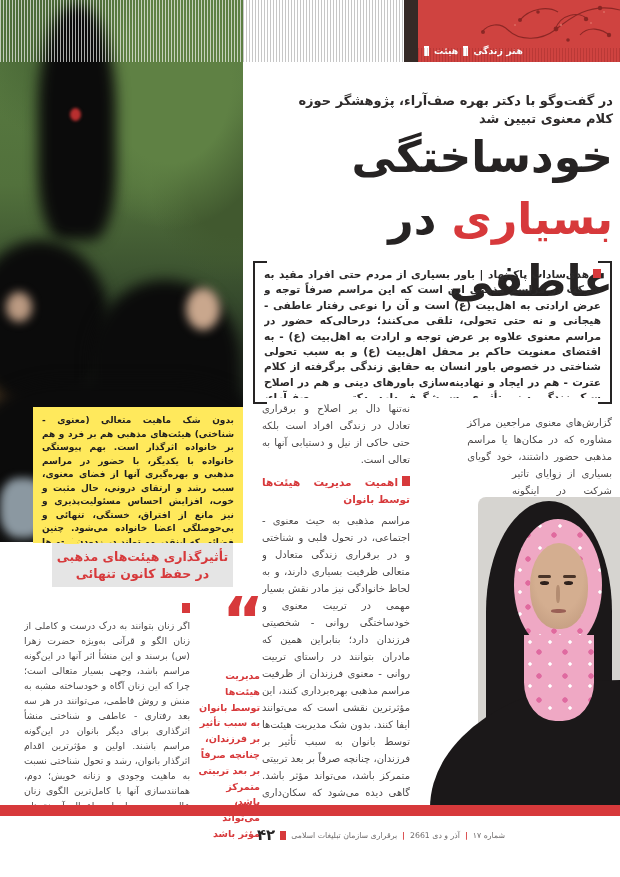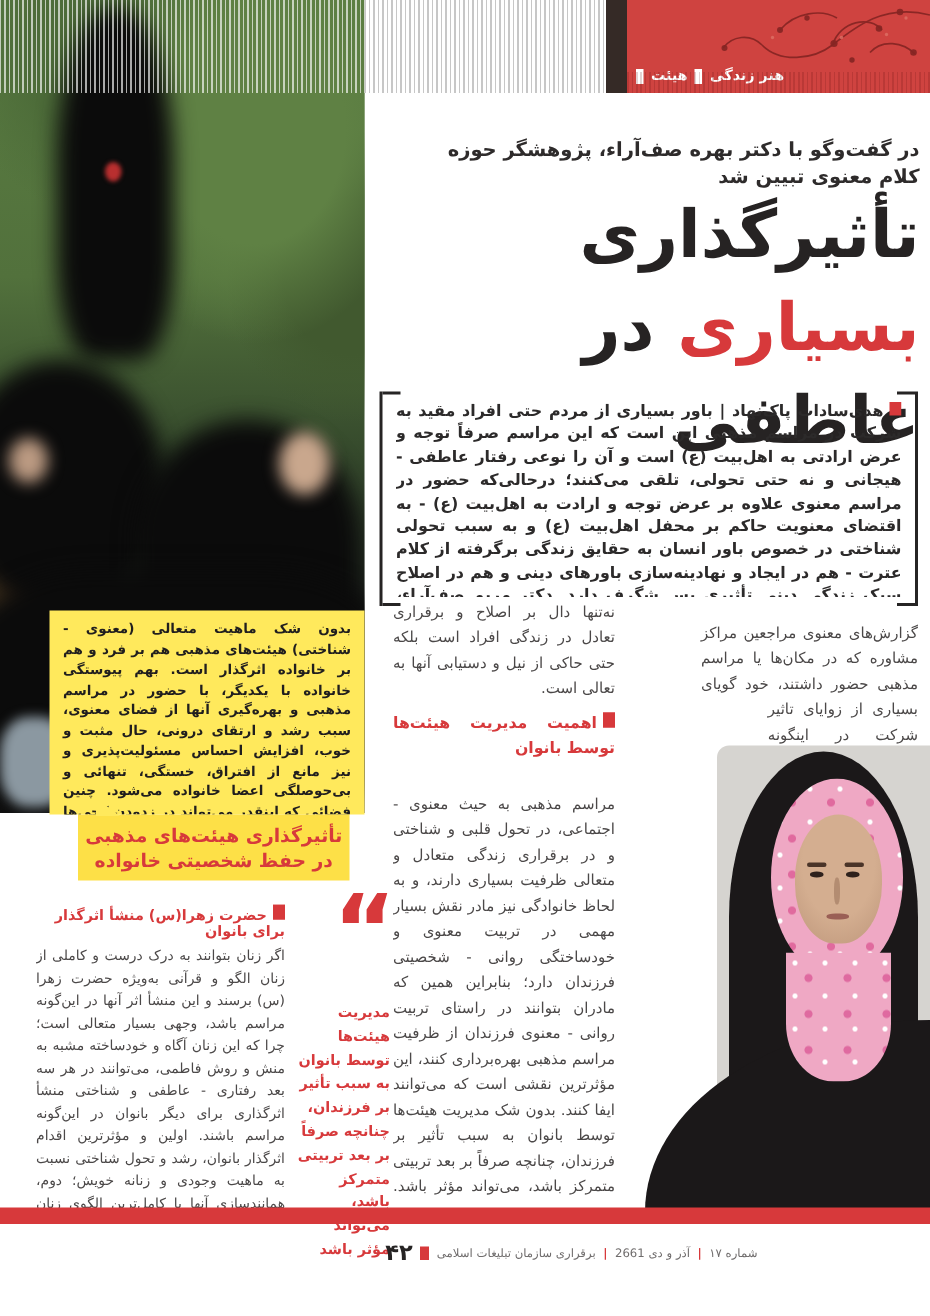--- a/index.html
+++ b/index.html
@@ -60,28 +60,28 @@
   .bracket::before,.bracket::after{content:"";position:absolute;width:12px;height:2px;background:#262424;}
   .bracket::before{top:0}.bracket::after{bottom:0}
   .rsq{display:inline-block;width:8px;height:9px;background:#d7393b;margin-left:4px;}
 
   
   .bodytext{font-size:10px;line-height:17px;text-align:justify;color:#4b4848;}
   .col1{left:412px;top:414px;width:200px;height:250px;overflow:hidden;}
   .head-cut{float:left;width:135px;height:160px;margin-top:100px;
     shape-outside:polygon(0 0,41% 0,41% 23%,74% 23%,74% 46%,100% 46%,100% 100%,0 100%);}
   .col2{left:262px;top:400px;width:148px;height:398px;overflow:hidden;}
-  .subhead{color:#d7393b;font-weight:bold;font-size:10.5px;margin:6px 0 20px;}
+  .subhead{color:#d7393b;font-weight:bold;font-size:10.5px;margin:6px 0 4px;}
   .subhead .rsq{width:6px;height:8px;margin-left:4px;border:1px solid #d7393b;background:#d7393b;}
 
   
   .yellow-box{left:33px;top:407px;width:210px;height:136px;background:#ffe95c;
     padding:7px 9px;box-sizing:border-box;font-size:9px;line-height:13.5px;
     font-weight:bold;text-align:justify;color:#201e1e;overflow:hidden;}
-  .bubble{left:52px;top:543px;width:181px;height:44px;background:#fde047;
+  .bubble{left:52px;top:543px;width:181px;height:44px;background:#e5e5e5;
     display:flex;flex-direction:column;justify-content:center;text-align:center;
     color:#d7393b;font-weight:bold;font-size:12.5px;line-height:17px;}
   .bubble::before{content:"";position:absolute;top:-11px;left:12px;width:0;height:0;
     border-bottom:12px solid #ffe95c;border-right:16px solid transparent;}
 
   
   .left-col{left:24px;top:603px;width:166px;height:208px;overflow:hidden;}
   .left-col .subhead{font-size:9.6px;margin:0 0 3px;}
   .left-col .bodytext{font-size:9.3px;line-height:15px;}
 
@@ -176,21 +176,21 @@
       <span class="wsq"></span>
       <span>هنر زندگی</span>
     </div>
   </div>
 
   <div class="abs kicker">
     <div>در گفت‌وگو با دکتر بهره صف‌آراء، پژوهشگر حوزه</div>
     <div>کلام معنوی تبیین شد</div>
   </div>
   <div class="abs title">
-    <div>تأثیرگذاری</div>
+    <div>خودساختگی</div>
     <div><span class="red">بسیاری</span> <span>در عاطفی</span></div>
   </div>
 
   <div class="abs lead-box">
     <div class="bracket l"></div>
     <div class="bracket r"></div>
     <div class="lead-text"><span class="rsq"></span><b>هدی‌سادات پاک‌نهاد</b> <span>|</span> <span>باور بسیاری از مردم حتی افراد مقید به شرکت در مراسم مذهبی این است که این مراسم صرفاً توجه و عرض ارادتی به اهل‌بیت (ع) است و آن را نوعی رفتار عاطفی - هیجانی و نه حتی تحولی، تلقی می‌کنند؛ درحالی‌که حضور در مراسم معنوی علاوه بر عرض توجه و ارادت به اهل‌بیت (ع) - به اقتضای معنویت حاکم بر محفل اهل‌بیت (ع) و به سبب تحولی شناختی در خصوص باور انسان به حقایق زندگی برگرفته از کلام عترت - هم در ایجاد و نهادینه‌سازی باورهای دینی و هم در اصلاح سبک زندگی دینی تأثیری بس شگرف دارد. دکتر مریم صف‌آراء، پژوهشگر حوزه سلامت معنوی معتقد است که مراسم مذهبی به حیث معنوی - اجتماعی، در تحول قلبی و شناختی و در برقراری زندگی متعادل و متعالی ظرفیت بسیاری دارند. با این عضو هیئت علمی دانشگاه الزهرا، به گفت‌وگو نشستیم که در ادامه آن را می‌خوانید.</span></div>
   </div>
 
   <div class="abs col1 bodytext">
@@ -200,25 +200,25 @@
 
   <div class="abs col2 bodytext">
     <div>نه‌تنها دال بر اصلاح و برقراری تعادل در زندگی افراد است بلکه حتی حاکی از نیل و دستیابی آنها به تعالی است.</div>
     <div class="subhead"><span class="rsq"></span><span>اهمیت مدیریت هیئت‌ها توسط بانوان</span></div>
     <div>مراسم مذهبی به حیث معنوی - اجتماعی، در تحول قلبی و شناختی و در برقراری زندگی متعادل و متعالی ظرفیت بسیاری دارند، و به لحاظ خانوادگی نیز مادر نقش بسیار مهمی در تربیت معنوی و خودساختگی روانی - شخصیتی فرزندان دارد؛ بنابراین همین که مادران بتوانند در راستای تربیت روانی - معنوی فرزندان از ظرفیت مراسم مذهبی بهره‌برداری کنند، این مؤثرترین نقشی است که می‌توانند ایفا کنند. بدون شک مدیریت هیئت‌ها توسط بانوان به سبب تأثیر بر فرزندان، چنانچه صرفاً بر بعد تربیتی متمرکز باشد، می‌تواند مؤثر باشد. گاهی دیده می‌شود که سکان‌داری اجرائی بانوان در امر ترتیب‌دادن و برقراری مراسم، آنها را از هدف تبیین اهمیت هیئت و برقراری تمهیدات تربیتی برای حضور فرزندان دور می‌کند و این خوب نیست، چرا که در نهایت هدررفت ظرفیت اساسی و مهم مادر را در نقشی مهم‌تر به همراه دارد. متأسفانه در برخی خانواده‌ها دیده می‌شود که مادر در خانه کمتر حضور داشته و با پرداختن به امور اجرائی و مدیریتی مربوط به برپایی مراسم، از خانه و فضای تربیتی غافل شده و از قضا فرزندان همین افراد از روی تغافل یا از روی تعارض کمتر در این مراسم‌ها دیده می‌شوند.</div>
   </div>
 
   <div class="abs yellow-box">بدون شک ماهیت متعالی (معنوی - شناختی) هیئت‌های مذهبی هم بر فرد و هم بر خانواده اثرگذار است. بهم پیوستگی خانواده با یکدیگر، با حضور در مراسم مذهبی و بهره‌گیری آنها از فضای معنوی، سبب رشد و ارتقای درونی، حال مثبت و خوب، افزایش احساس مسئولیت‌پذیری و نیز مانع از افتراق، خستگی، تنهائی و بی‌حوصلگی اعضا خانواده می‌شود. چنین فضائی که اینقدر می‌تواند در زدودن کجی‌ها از نظام خانواده و برقراری تحول مثبت در خانواده مؤثر باشد، می‌طلبد که با ساختار کمی و کیفی مثبتی برنامه‌ریزی و اجرا شده تا بتواند به نفع بهره روانی - معنوی و نیز خانوادگی، انتخاب همیشگی خانواده‌ها باشد.</div>
   <div class="abs bubble">
     <div>تأثیرگذاری هیئت‌های مذهبی</div>
-    <div>در حفظ شخصیتی خانواده</div>
+    <div>در حفظ کانون تنهائی</div>
   </div>
 
   <div class="abs left-col">
-    <div class="subhead"><span class="rsq"></span><span>حضرت زهرا(س) منشأ اثرگذار برای بانوان</span></div>
+    <div class="subhead"><span class="rsq"></span></div>
     <div class="bodytext" style="font-size:9.3px;line-height:15px;">اگر زنان بتوانند به درک درست و کاملی از زنان الگو و قرآنی به‌ویژه حضرت زهرا (س) برسند و این منشأ اثر آنها در این‌گونه مراسم باشد، وجهی بسیار متعالی است؛ چرا که این زنان آگاه و خودساخته مشبه به منش و روش فاطمی، می‌توانند در هر سه بعد رفتاری - عاطفی و شناختی منشأ اثرگذاری برای دیگر بانوان در این‌گونه مراسم باشند. اولین و مؤثرترین اقدام اثرگذار بانوان، رشد و تحول شناختی نسبت به ماهیت وجودی و زنانه خویش؛ دوم، همانندسازی آنها با کامل‌ترین الگوی زنان عالم و سوم، اجرا و اعمال آموخته‌های درونی شده برگرفته از سیره فاطمی (س) در جمع‌ها و مراسم مذهبی است.</div>
   </div>
 
   <div class="abs quote">
     <span class="qmark">“</span>
     <span class="qtext">مدیریت هیئت‌ها توسط بانوان به سبب تأثیر بر فرزندان، چنانچه صرفاً بر بعد تربیتی متمرکز باشد، می‌تواند مؤثر باشد</span>
   </div>
 
   <div class="abs portrait">
     <div class="p-bg"></div>

